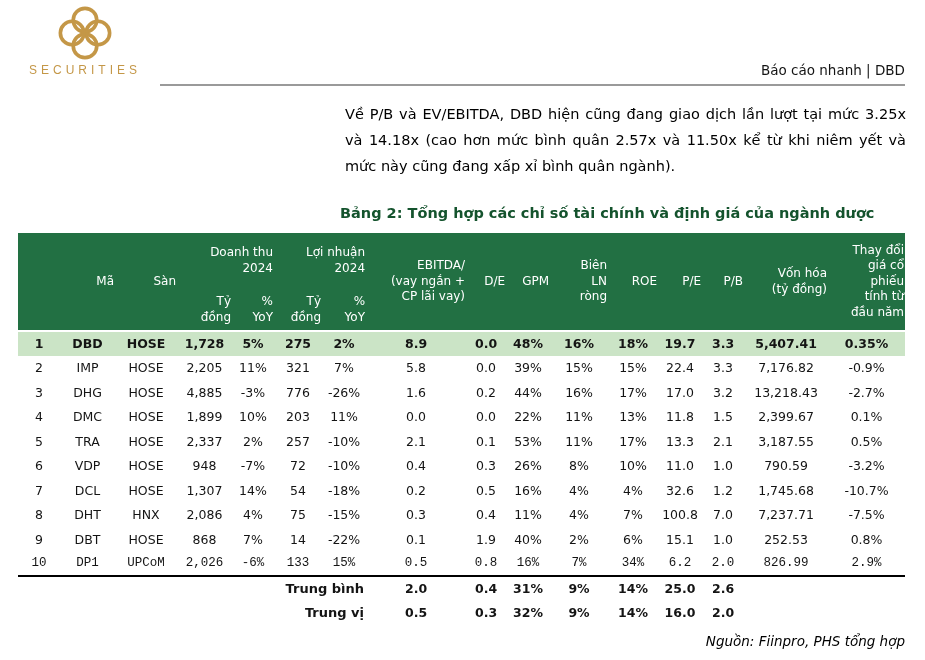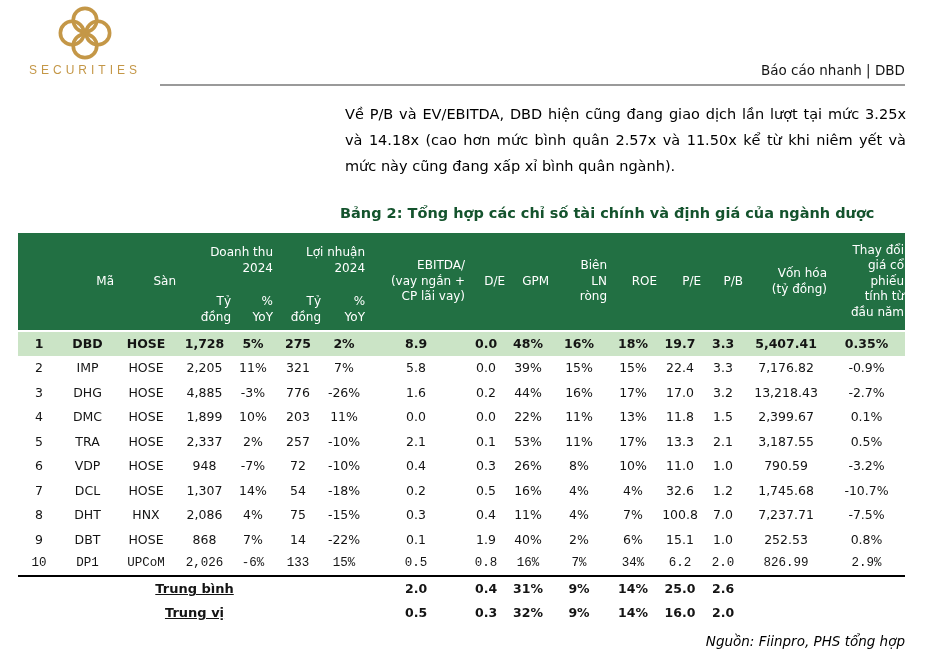--- a/index.html
+++ b/index.html
@@ -43,21 +43,21 @@
   }
   .fin-table thead tr.h1{height:56px;}
   .fin-table thead tr.h2{height:42px;}
   .fin-table td{
     text-align:center;font-size:12.5px;color:#141414;height:24.5px;
     padding:0 2px;vertical-align:middle;background:#fff;
   }
   .fin-table tr.highlight td{background:var(--hl);font-weight:bold;border-top:2px solid #fff;}
   .fin-table tr.last-data td{border-bottom:2px solid #000;font-family:Liberation Mono, monospace;}
   .fin-table tr.summary td{font-weight:bold;}
-  .fin-table tr.summary td.label{text-align:center;padding-left:7px;font-size:13px;text-decoration:underline;}
+  .fin-table tr.summary td.label{text-align:right;padding-left:7px;font-size:13px;}
   .source-note{
     position:absolute;top:633px;right:20px;font-style:italic;font-size:13.5px;color:#000;
   }
 </style>
 </head>
 <body>
 
 <div class="page">
 
   <div class="logo">

